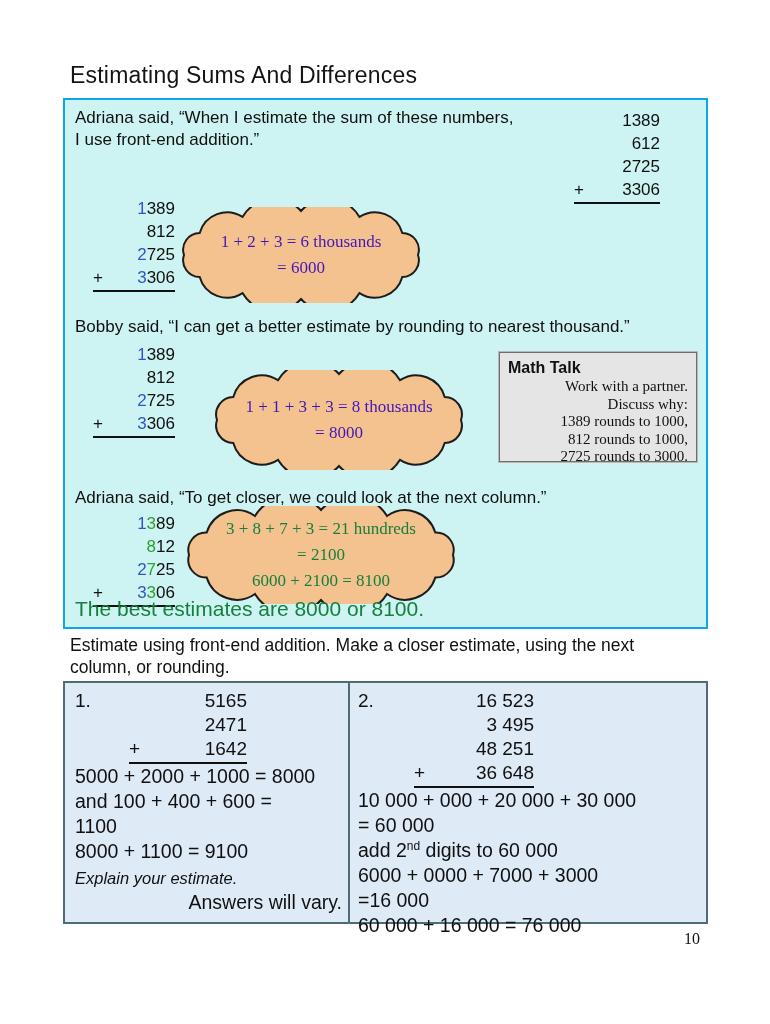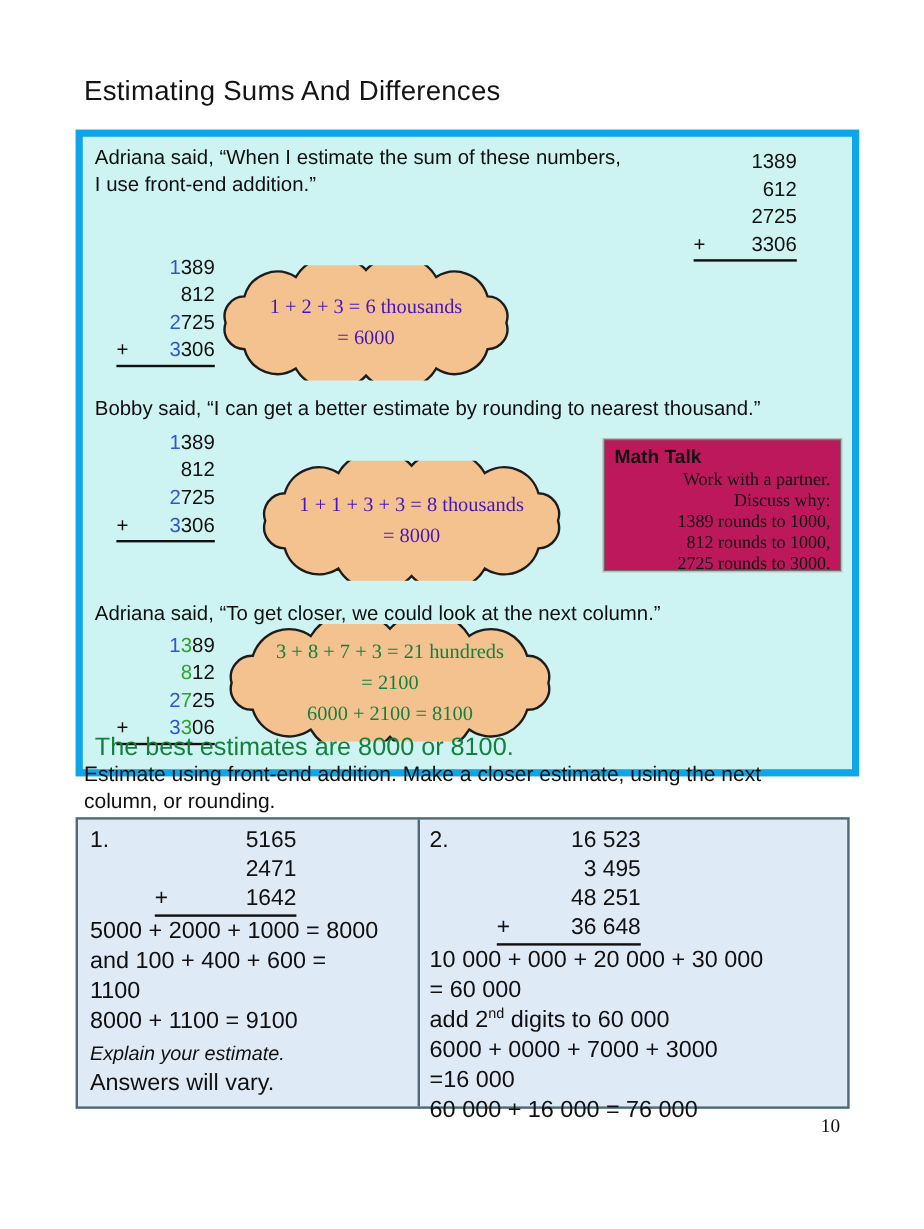--- a/index.html
+++ b/index.html
@@ -5,22 +5,22 @@
   html,body{margin:0;padding:0;background:#ffffff;}
   #page{position:relative;width:770px;height:1024px;background:#ffffff;
         font-family:"Liberation Sans", sans-serif;color:#111;overflow:hidden;}
 
   .abs{position:absolute;}
 
   
   #title{left:70px;top:62px;font-size:23px;letter-spacing:.2px;color:#141414;}
 
   
-  #panel{left:63px;top:108px;width:641px;height:527px;
-         background:#cdf4f2;border:6px solid #0ea5e9;}
+  #panel{left:63px;top:98px;width:641px;height:527px;
+         background:#cdf4f2;border:2px solid #0ea5e9;}
 
   .para{font-size:17px;line-height:22px;color:#101010;}
 
   
   .stack{display:block;}
   .stack .stack-line{display:flex;justify-content:flex-end;align-items:baseline;
          font-size:17px;line-height:23px;}
   .stack .stack-line.withplus{justify-content:space-between;}
   .stack .stack-line.u{border-bottom:2px solid #101010;padding-bottom:1px;}
   .stack.big .stack-line{font-size:19px;line-height:24px;}
@@ -30,41 +30,41 @@
   
   .cloud{position:absolute;}
   .cloud svg{position:absolute;left:0;top:0;}
   .cloud .cloud-text{position:absolute;left:0;top:0;width:100%;height:100%;
       display:flex;flex-direction:column;justify-content:center;align-items:center;
       font-family:"Liberation Serif", serif;font-size:17px;line-height:26px;}
   .cloud-blue .cloud-text{color:#4316bb;}
   .cloud-green .cloud-text{color:#15803d;}
 
   
-  #mathtalk{left:434px;top:252px;width:198px;height:110px;background:#be185d;
+  #mathtalk{left:434px;top:252px;width:198px;height:110px;background:#e5e5e5;
             border:1px solid #6d6d6d;outline:1px solid #b9b9b9;padding:4px 8px;box-sizing:border-box;}
   #mathtalk .mt-title{font-size:16px;font-weight:bold;line-height:21px;color:#111;}
   #mathtalk .mt-line{font-family:"Liberation Serif", serif;font-size:15px;line-height:17.6px;color:#111;text-align:right;}
 
   #best{left:10px;top:497px;font-size:21px;color:#15803d;}
 
   
   #instructions{left:70px;top:634px;width:620px;font-size:17.5px;line-height:22px;}
 
   
   #exercise{left:63px;top:681px;width:641px;height:239px;background:#dfeaf7;
             border:2px solid #4f6b77;display:flex;}
   #ex-col1{width:283px;padding:6px 6px 0 10px;box-sizing:border-box;}
   #ex-divider{width:2px;background:#4f6b77;}
   #ex-col2{flex:1;padding:6px 6px 0 8px;box-sizing:border-box;}
   .ex-head{display:flex;align-items:flex-start;}
   .ex-num{font-size:19px;line-height:24px;width:30px;}
   .ex-lines p{margin:0;font-size:19.5px;line-height:25px;color:#101010;}
   .ex-note{font-size:16.5px;line-height:24px;margin:2px 0 0 0;font-style:italic;}
-  .ex-answer{font-size:19.5px;line-height:25px;margin:0;}
+  .ex-answer{font-size:19.5px;line-height:25px;margin:0;text-align:right;}
   sup{font-size:12px;vertical-align:super;line-height:0;}
 
   #pagenum{right:70px;top:930px;font-family:"Liberation Serif", serif;font-size:16px;color:#111;}
 </style>
 </head>
 <body>
 
 <div id="page">
 
   <div id="title" class="abs">Estimating Sums And Differences</div>

